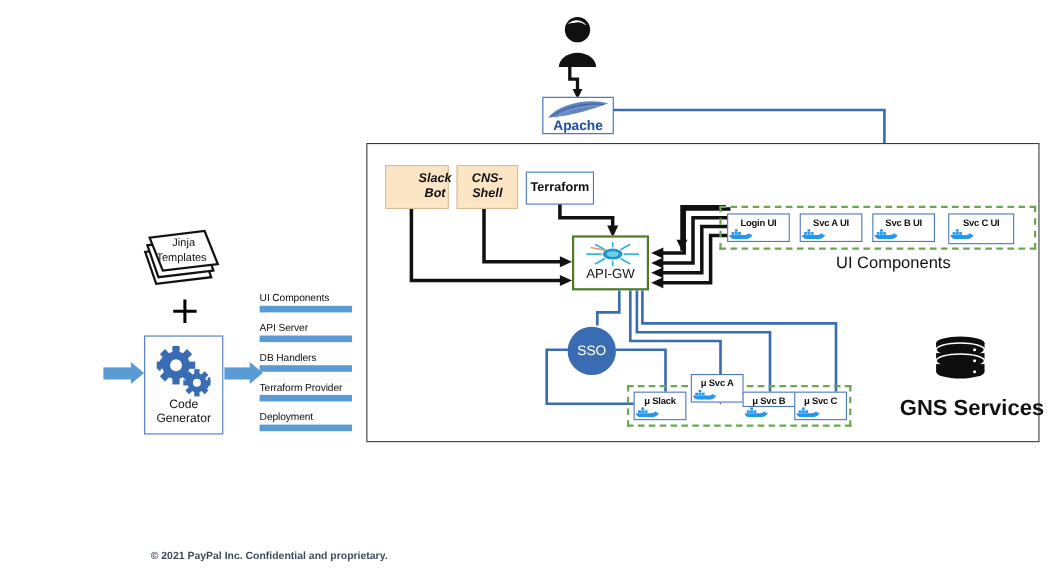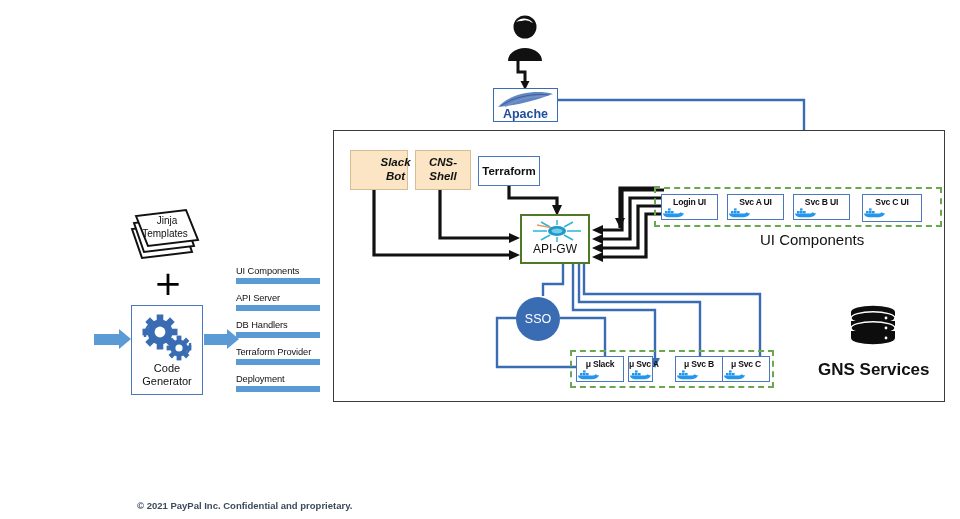--- a/index.html
+++ b/index.html
@@ -51,21 +51,21 @@
       display:flex;align-items:center;justify-content:center;}
 
   .dashgreen{position:absolute;border:2px dashed #6aa84f;box-sizing:border-box;background:transparent;}
 
   .svcbox{position:absolute;box-sizing:border-box;background:#fff;border:1.4px solid #4b77be;}
   .svcbox .nm{font-size:8.6px;font-weight:700;color:#111;text-align:center;
       margin-top:2px;white-space:nowrap;letter-spacing:-0.2px;}
   .svcbox .whale{text-align:center;margin-top:0px;}
 
   #ui-comp-cap{position:absolute;font-size:15px;color:#111;}
-  #gns-cap{position:absolute;font-size:17px;font-weight:700;color:#111;}
+  #gns-cap{position:absolute;font-size:20px;font-weight:700;color:#111;}
 
   
   #apache{left:493px;top:88px;width:65px;height:34px;border:1.8px solid #3a6cb4;background:#fff;}
   #apache .ap-txt{position:absolute;left:0;right:0;bottom:0px;text-align:center;
       font-size:12.5px;font-weight:700;color:#1f4e9c;margin-top:20px;}
 
   
   #footer{position:absolute;left:0;bottom:0;width:960px;height:48px;background:#fff;}
   #pp-logo{position:absolute;left:30px;top:492px;display:flex;align-items:center;}
   #pp-word{font-size:19px;font-weight:700;font-style:italic;letter-spacing:-0.4px;margin-left:4px;}
@@ -338,35 +338,35 @@
           <g fill="#2496ed">
         <rect x="3" y="4" width="2.6" height="2.4"></rect>
             <rect x="6" y="4" width="2.6" height="2.4"></rect>
         <rect x="9" y="4" width="2.6" height="2.4"></rect>
             <rect x="6" y="1.4" width="2.6" height="2.2"></rect>
         <path d="M1 6.6 h14 c1.6 0 3-0.6 4-1.7 c0.6 1.6 2 1.6 3 1.2 c-0.5 2.6-3 4.1-6.2 4.1 H5.6 C3 10.2 1.2 8.7 1 6.6 Z"></path>
       </g>
         </svg>
     </div>
   </div>
-  <div class="svcbox" style="left:628px;top:356px;width:25px;height:26px;">
+  <div class="svcbox" style="left:628px;top:340px;width:48px;height:26px;">
     <div class="nm">μ Svc A</div>
     <div class="whale">
       <svg width="22" height="11" viewBox="0 0 22 11">
           <g fill="#2496ed">
         <rect x="3" y="4" width="2.6" height="2.4"></rect>
             <rect x="6" y="4" width="2.6" height="2.4"></rect>
         <rect x="9" y="4" width="2.6" height="2.4"></rect>
             <rect x="6" y="1.4" width="2.6" height="2.2"></rect>
         <path d="M1 6.6 h14 c1.6 0 3-0.6 4-1.7 c0.6 1.6 2 1.6 3 1.2 c-0.5 2.6-3 4.1-6.2 4.1 H5.6 C3 10.2 1.2 8.7 1 6.6 Z"></path>
       </g>
         </svg>
     </div>
   </div>
-  <div class="svcbox" style="left:675px;top:356px;width:48px;height:26px;">
+  <div class="svcbox" style="left:675px;top:356px;width:48px;height:14px;">
     <div class="nm">μ Svc B</div>
     <div class="whale">
       <svg width="22" height="11" viewBox="0 0 22 11">
           <g fill="#2496ed">
         <rect x="3" y="4" width="2.6" height="2.4"></rect>
             <rect x="6" y="4" width="2.6" height="2.4"></rect>
         <rect x="9" y="4" width="2.6" height="2.4"></rect>
             <rect x="6" y="1.4" width="2.6" height="2.2"></rect>
         <path d="M1 6.6 h14 c1.6 0 3-0.6 4-1.7 c0.6 1.6 2 1.6 3 1.2 c-0.5 2.6-3 4.1-6.2 4.1 H5.6 C3 10.2 1.2 8.7 1 6.6 Z"></path>
       </g>

